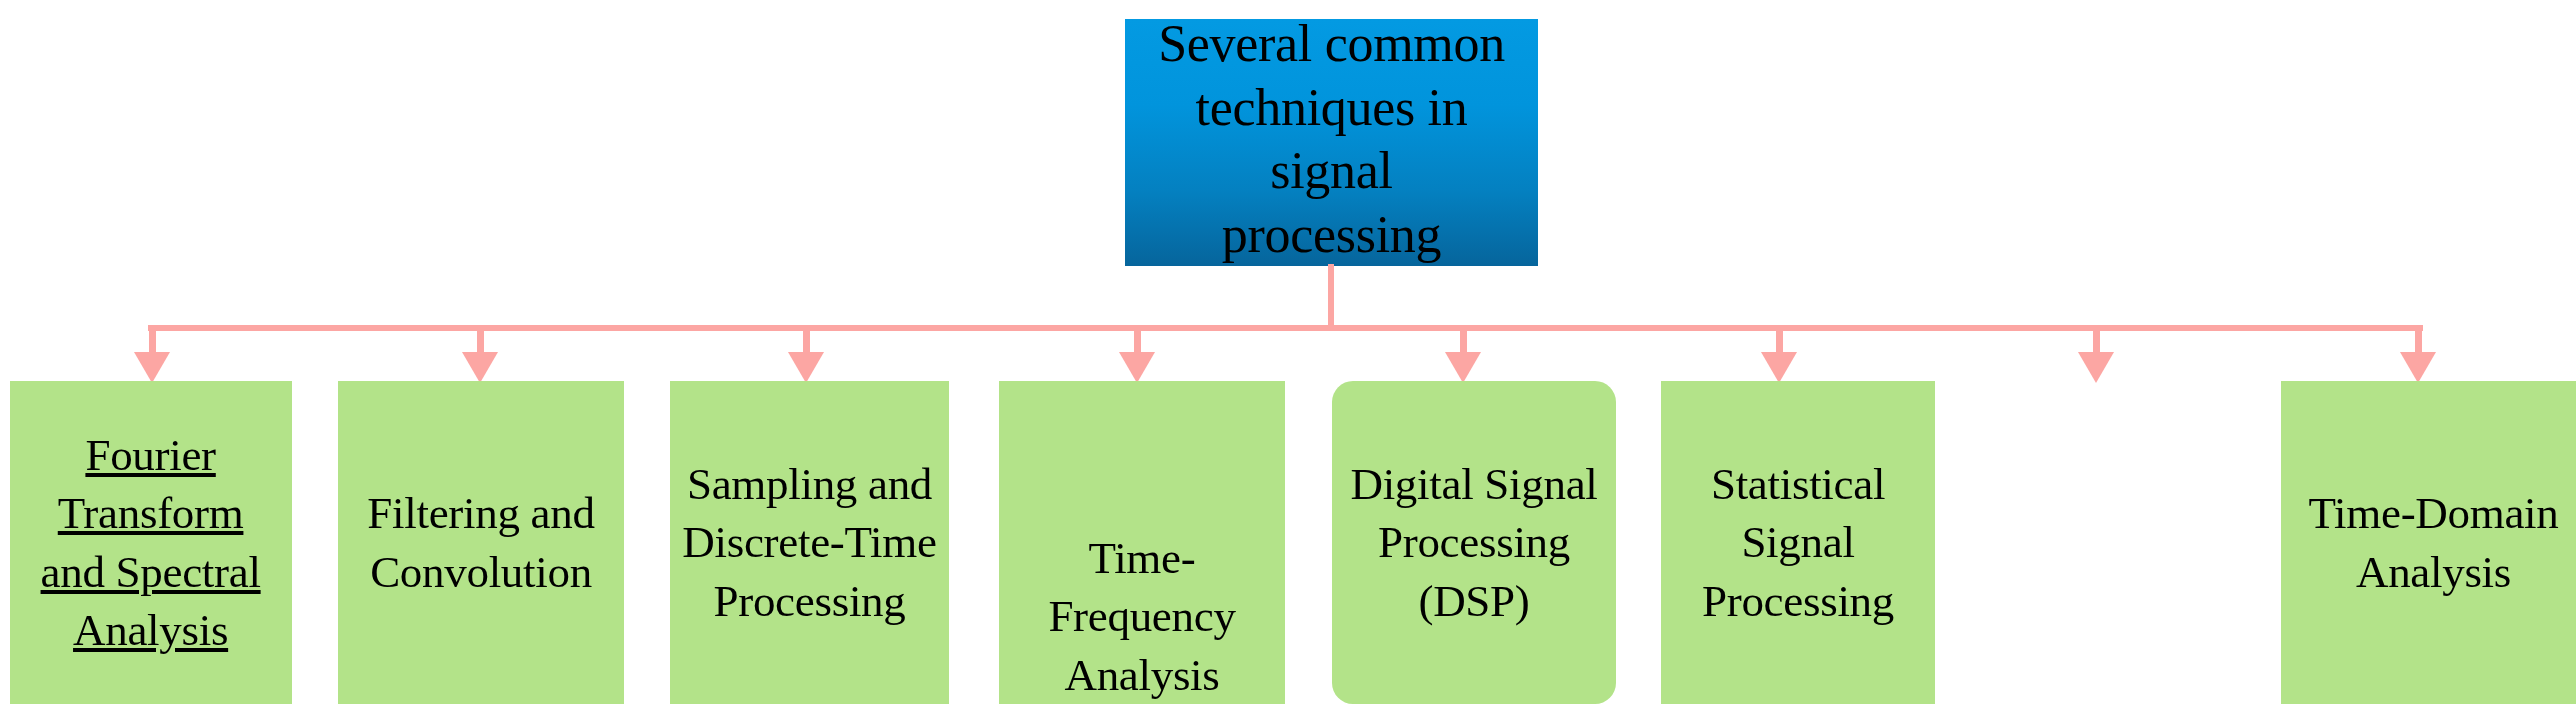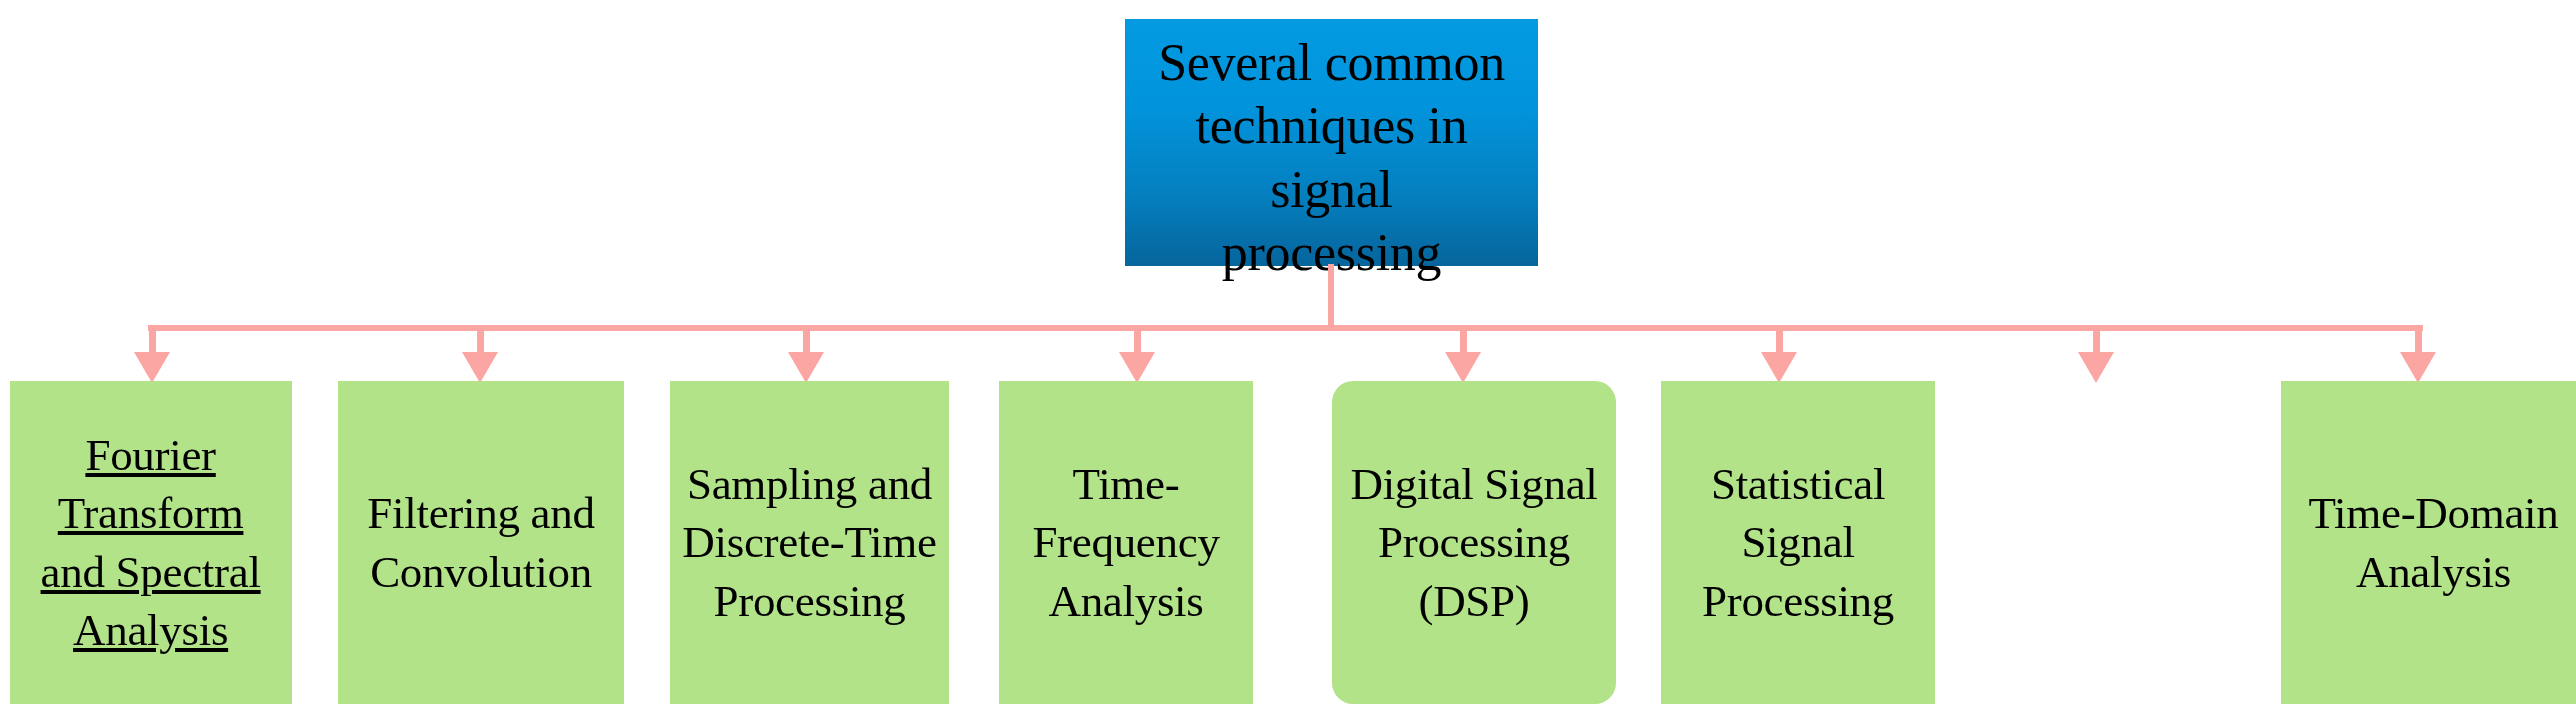--- a/index.html
+++ b/index.html
@@ -20,24 +20,24 @@
 
   
   .root-node {
     position: absolute;
     left: 1125px;
     top: 19px;
     width: 413px;
     height: 247px;
     background: linear-gradient(to bottom, #039AE2 0%, #0194DC 35%, #0480C0 70%, #06659C 100%);
     display: flex;
-    align-items: flex-start;
+    align-items: flex-end;
     justify-content: center;
     box-sizing: border-box;
-    padding: 12px 18px;
+    padding: 0 18px;
   }
   .root-label {
     color: #000000;
     font-size: 52px;
     line-height: 1.22;
     text-align: center;
     letter-spacing: -0.3px;
     white-space: pre-line;
   }
 
@@ -157,21 +157,21 @@
   </div>
   <div class="leaf-node" style="left:338px; width:286px;">
     <div class="leaf-label">Filtering and
 Convolution</div>
   </div>
   <div class="leaf-node" style="left:670px; width:279px;">
     <div class="leaf-label">Sampling and
 Discrete-Time
 Processing</div>
   </div>
-  <div class="leaf-node" style="left:999px; width:254px;">
+  <div class="leaf-node" style="left:999px; width:286px;align-items:flex-end;">
     <div class="leaf-label">Time-
 Frequency
 Analysis</div>
   </div>
   <div class="leaf-node" style="left:1332px; width:284px;border-radius:21px;">
     <div class="leaf-label">Digital Signal
 Processing
 (DSP)</div>
   </div>
   <div class="leaf-node" style="left:1661px; width:274px;align-items:center;">

